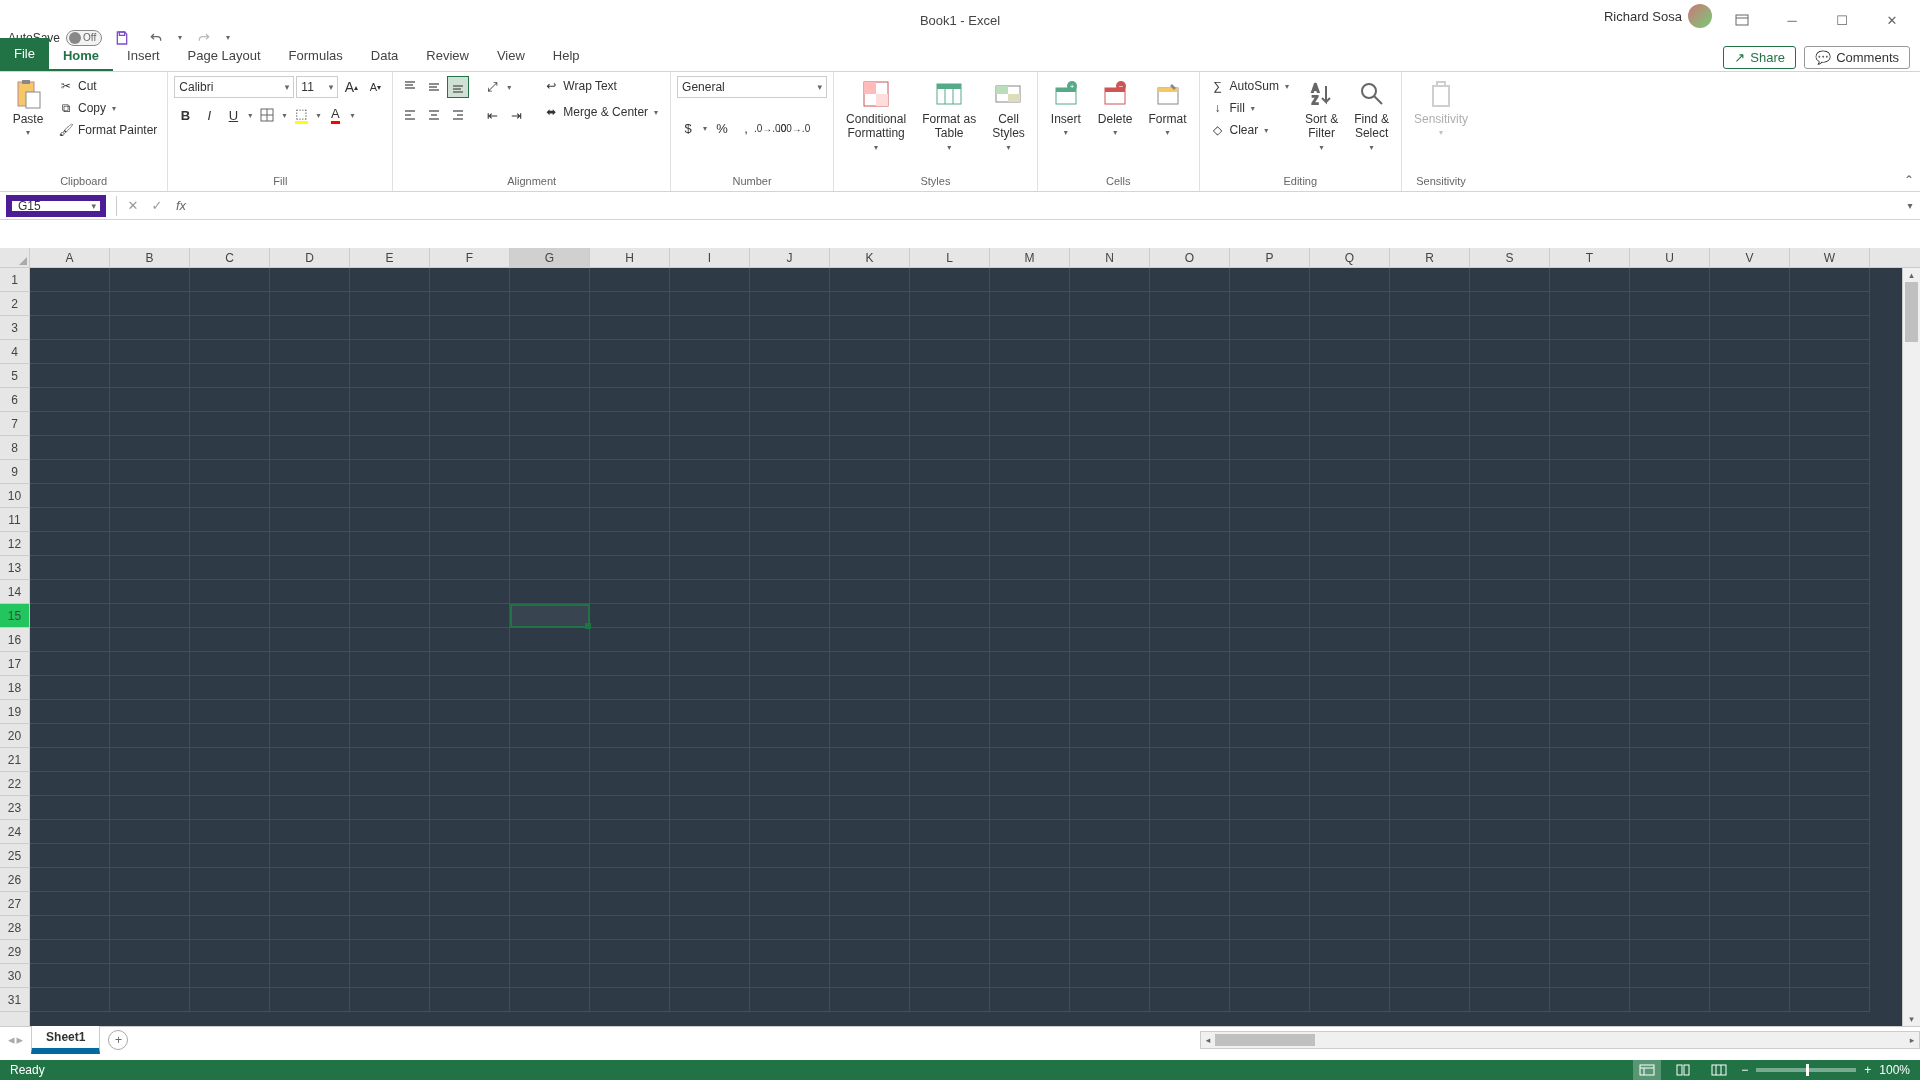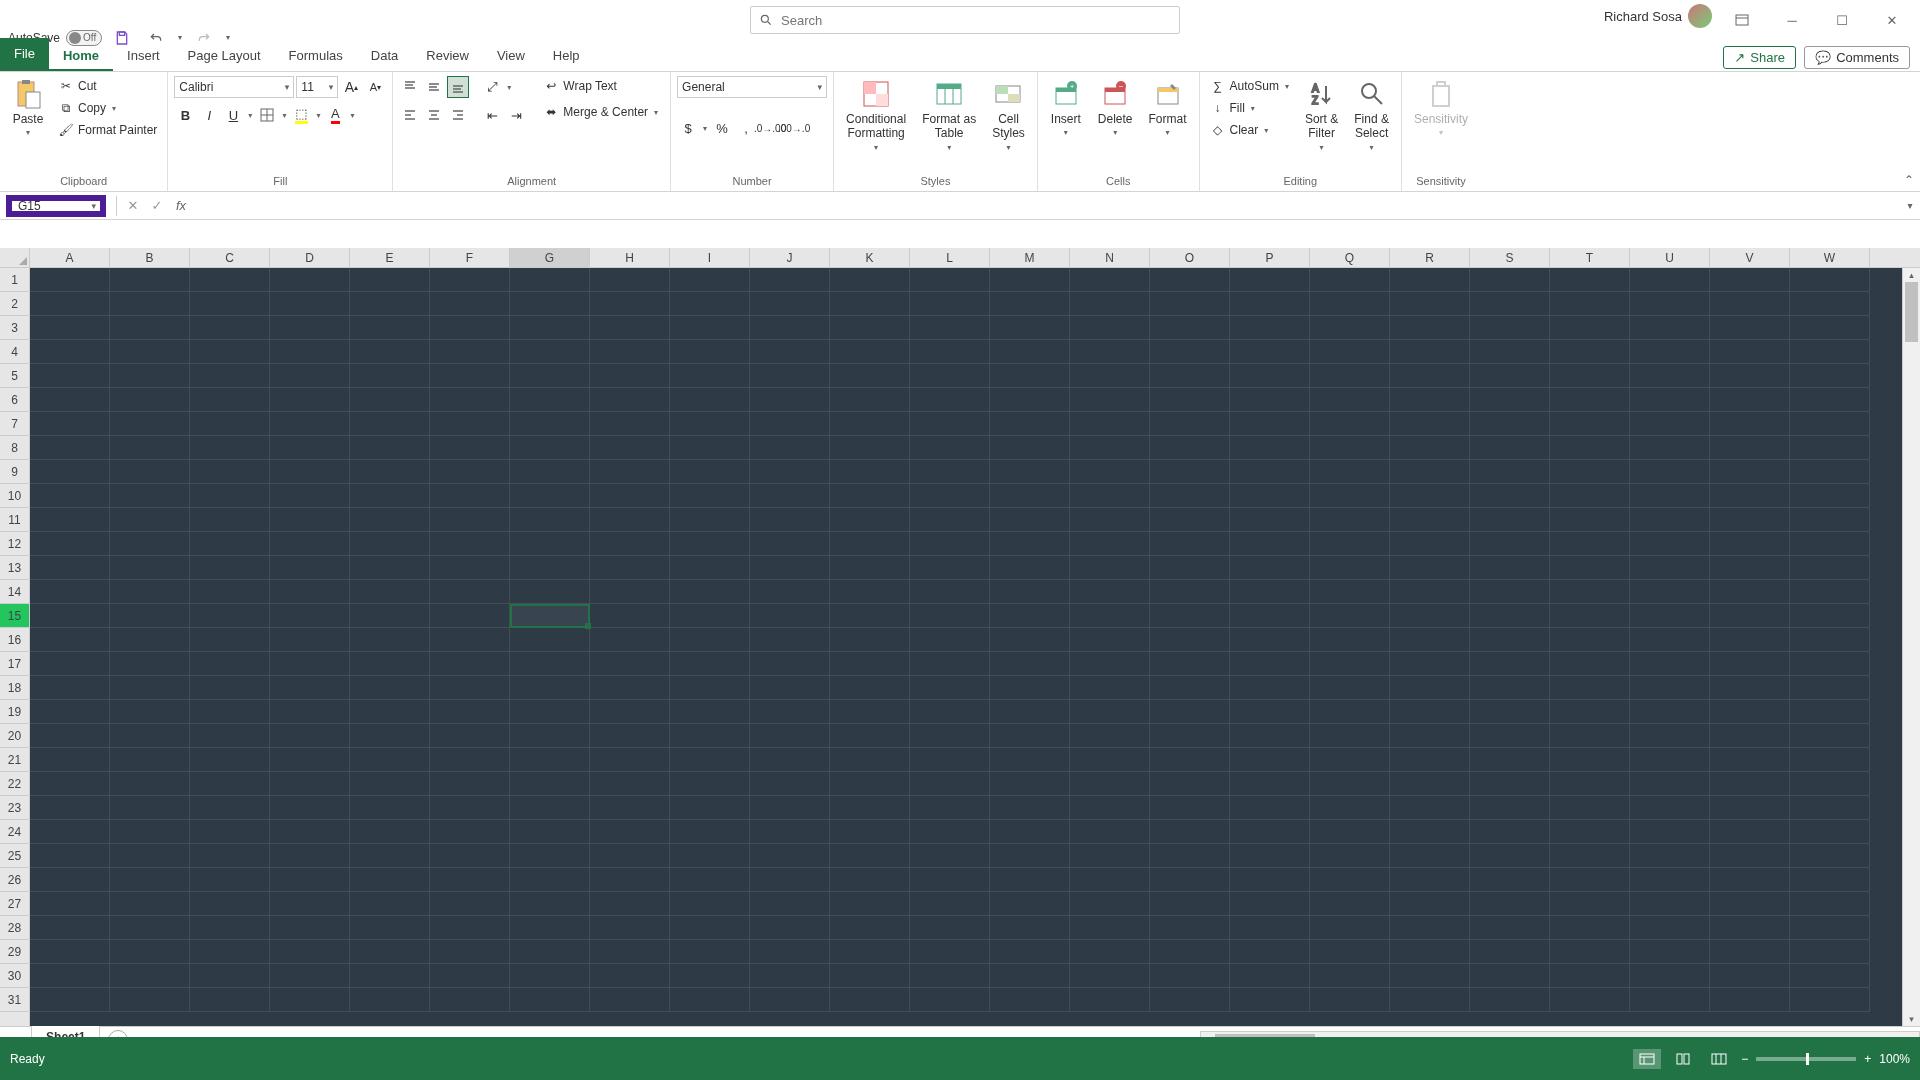--- a/index.html
+++ b/index.html
@@ -84,21 +84,21 @@
 .sheetbar { position: absolute; bottom: 28px; left: 0; right: 0; height: 26px; background: #fff; border-top: 1px solid #ccc; display: flex; align-items: center; }
 .sheetnav { display: flex; gap: 2px; padding: 0 8px; color: #aaa; }
 .sheettab { padding: 4px 14px; border: 1px solid #ccc; border-top: none; background: #fff; font-size: 12px; font-weight: 600; cursor: pointer; border-bottom: 6px solid #0369a1; }
 .addsheet { width: 20px; height: 20px; border: 1px solid #aaa; border-radius: 50%; display: flex; align-items: center; justify-content: center; margin-left: 8px; cursor: pointer; font-size: 12px; color: #666; }
 .hscroll { margin-left: auto; height: 18px; width: 720px; background: #f0f0f0; border: 1px solid #ccc; position: relative; display: flex; align-items: center; }
 .hscroll-arr { width: 14px; text-align: center; font-size: 9px; color: #666; }
 .hscroll-track { flex: 1; position: relative; height: 100%; }
 .hscroll-thumb { position: absolute; left: 0; width: 100px; top: 2px; bottom: 2px; background: #c0c0c0; }
 
 
-.statusbar { position: absolute; bottom: 0; left: 0; right: 0; height: 43px; background: #217346; color: #fff; display: flex; align-items: center; padding: 0 10px; font-size: 12px; }
+.statusbar { position: absolute; bottom: 0; left: 0; right: 0; height: 20px; background: #217346; color: #fff; display: flex; align-items: center; padding: 0 10px; font-size: 12px; }
 .statusbar-right { margin-left: auto; display: flex; align-items: center; gap: 8px; }
 .viewbtn { width: 28px; height: 20px; display: flex; align-items: center; justify-content: center; cursor: pointer; }
 .viewbtn.active { background: rgba(255,255,255,0.25); }
 .zoomslider { width: 100px; height: 4px; background: rgba(255,255,255,0.4); position: relative; }
 .zoomslider::after { content: ""; position: absolute; left: 50%; top: -4px; width: 3px; height: 12px; background: #fff; }
 </style>
 </head>
 <body>
 
 <div class="titlebar">
@@ -124,27 +124,20 @@
     <span class="dd">▾</span>
     <div class="qat-btn">
         <svg viewBox="0 0 24 24" fill="none" stroke="#bbb" stroke-width="2">
           <path d="M15 14l4-4-4-4"></path>
           <path d="M19 10h-9a5 5 0 00-5 5v1"></path>
         </svg>
       </div>
     <span class="dd">▾</span>
   </div>
   <div class="title">Book1 - Excel</div>
-  <div class="searchbox">
-    <svg viewBox="0 0 24 24" fill="none" stroke="currentColor" stroke-width="2">
-        <circle cx="10" cy="10" r="6"></circle>
-        <line x1="15" y1="15" x2="20" y2="20"></line>
-      </svg>
-    <input placeholder="Search" style="">
-  </div>
   <div class="titlebar-right">
     <div class="user">
       <span>Richard Sosa</span>
       <span class="avatar"></span>
     </div>
     <div class="win-btn">
         <svg width="16" height="16" viewBox="0 0 16 16" fill="none" stroke="#666">
           <rect x="2" y="3" width="12" height="10"></rect>
           <line x1="2" y1="6" x2="14" y2="6"></line>
         </svg>

